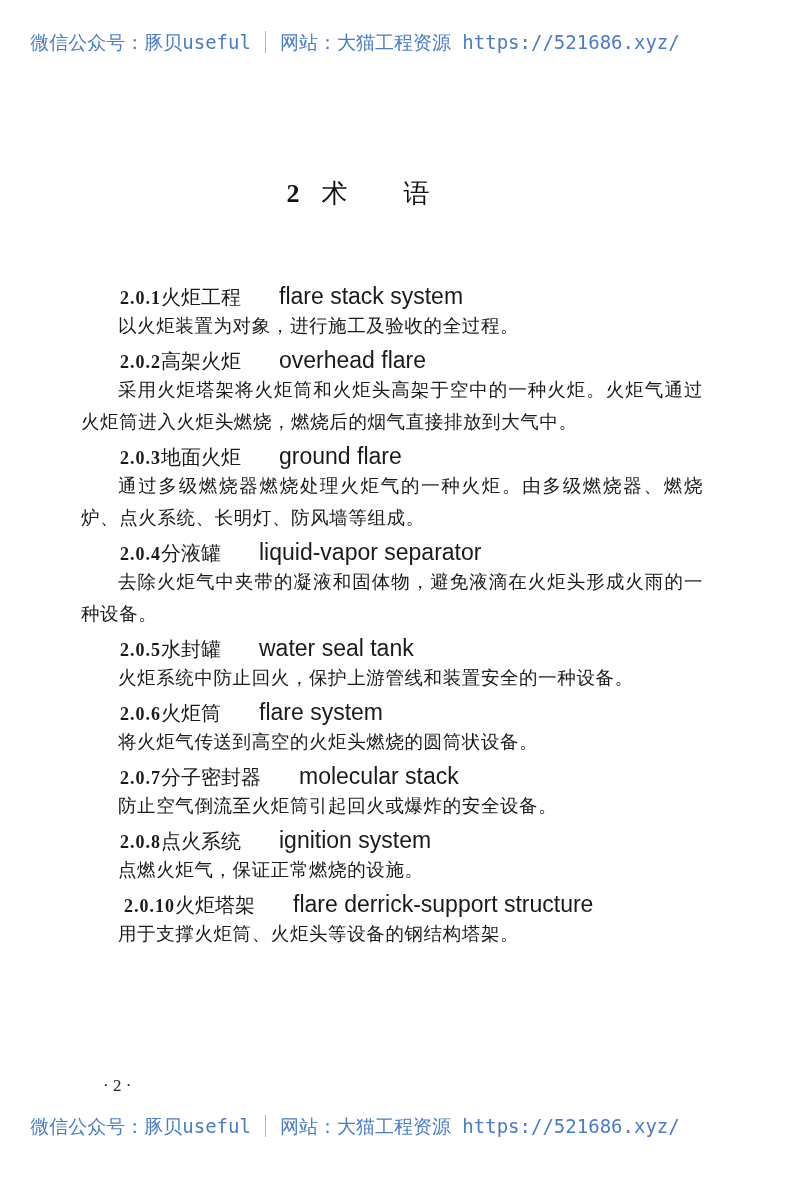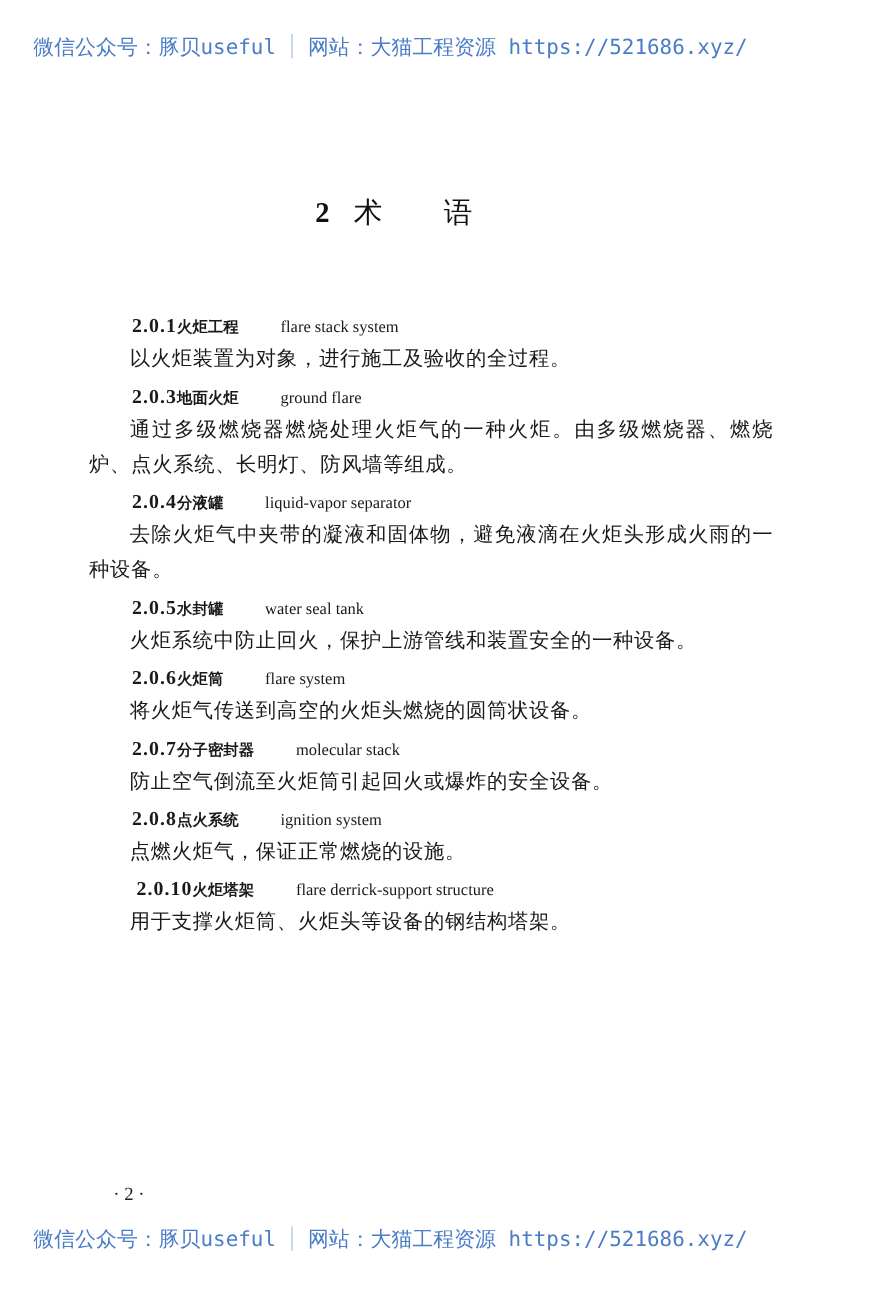--- a/index.html
+++ b/index.html
@@ -71,26 +71,25 @@
       font-family: "Liberation Serif", serif;
       font-weight: bold;
       width: 78px;
       letter-spacing: 1px;
       text-align: right;
     }
     .term-num.wide { width: 92px; }
     .term-zh {
       display: inline-block;
       font-family: "DejaVu Sans", sans-serif;
-      font-size: 14px;
-      font-weight: bold;
+      font-size: 20px;
     }
     .term-en {
-      font-family: Liberation Serif, serif;
-      font-size: 15px;
+      font-family: Liberation Sans, sans-serif;
+      font-size: 23px;
       margin-left: 38px;
     }
     .term-def {
       font-family: Liberation Mono, monospace;
       font-size: 18.5px;
       line-height: 32px;
       text-indent: 2em;
       letter-spacing: 0.6px;
       margin-left: -2px;
       text-align: justify;
@@ -117,20 +116,26 @@
 
 <div class="terms">
 
   <div class="term">
     <div class="term-head">
       <span class="term-num">2.0.1</span><span class="term-zh">火炬工程</span><span class="term-en">flare stack system</span>
     </div>
     <div class="term-def">以火炬装置为对象，进行施工及验收的全过程。</div>
   </div>
 
+  <div class="term">
+    <div class="term-head">
+      <span class="term-num">2.0.2</span><span class="term-zh">高架火炬</span><span class="term-en">overhead flare</span>
+    </div>
+    <div class="term-def">采用火炬塔架将火炬筒和火炬头高架于空中的一种火炬。火炬气通过火炬筒进入火炬头燃烧，燃烧后的烟气直接排放到大气中。</div>
+  </div>
 
   <div class="term">
     <div class="term-head">
       <span class="term-num">2.0.3</span><span class="term-zh">地面火炬</span><span class="term-en">ground flare</span>
     </div>
     <div class="term-def">通过多级燃烧器燃烧处理火炬气的一种火炬。由多级燃烧器、燃烧炉、点火系统、长明灯、防风墙等组成。</div>
   </div>
 
   <div class="term">
     <div class="term-head">

